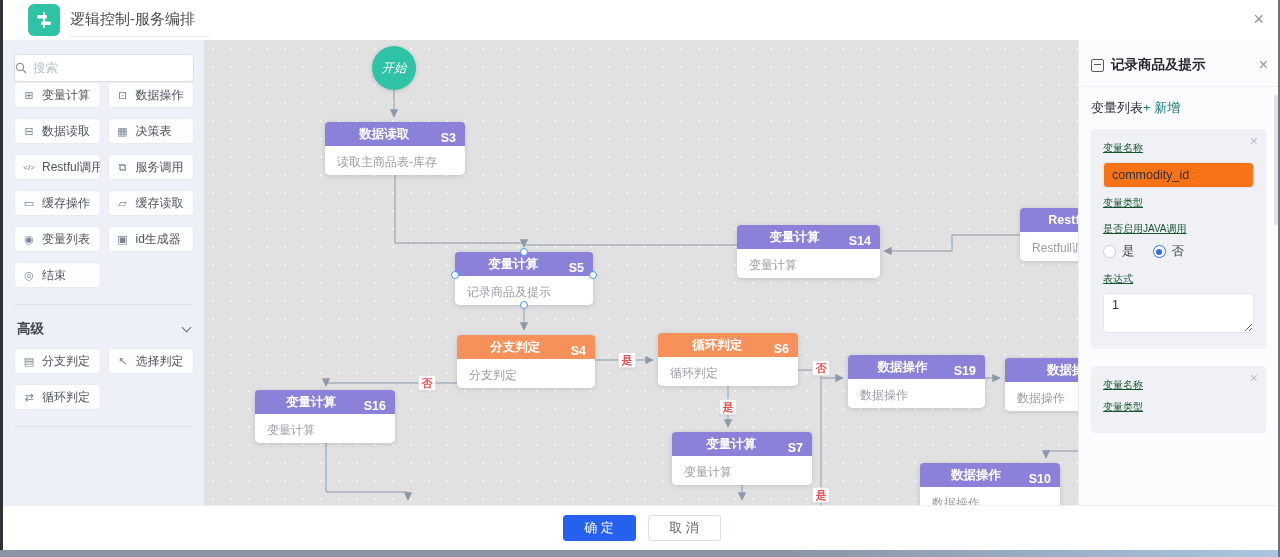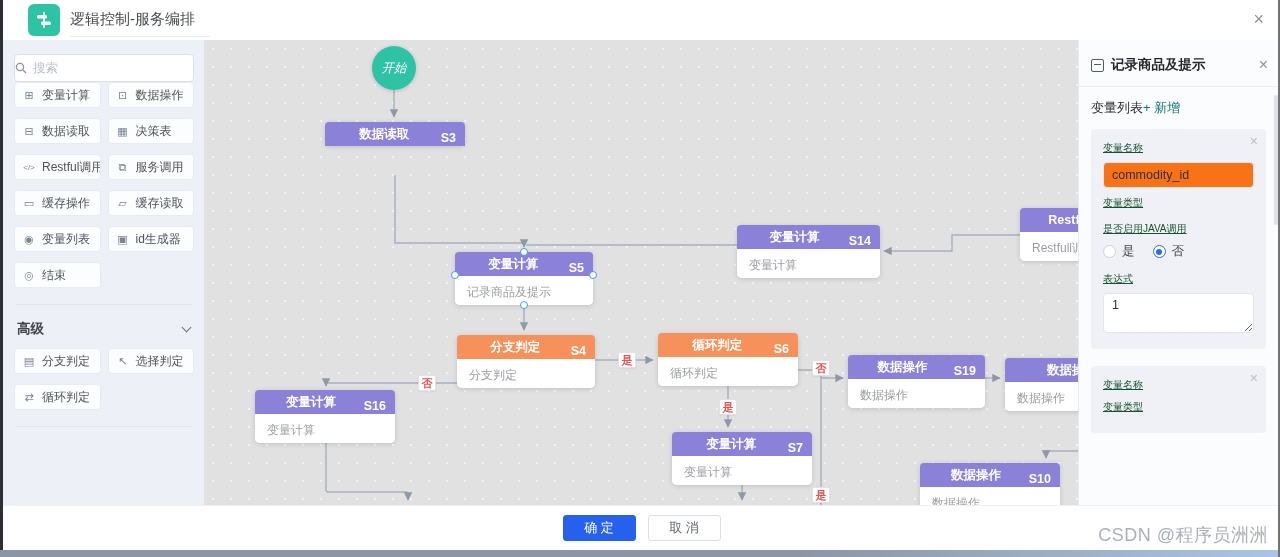--- a/index.html
+++ b/index.html
@@ -202,20 +202,21 @@
 
     <div class="start-node" style="left:168px;top:6px;font-style:italic;">
         <span>开始</span>
       </div>
 
     <div class="node purple" style="left:121px;top:82px;width:140px;">
       <div class="node-header">
           <span class="node-title">数据读取</span>
           <span class="node-badge">S3</span>
         </div>
+      <div class="node-body">读取主商品表-库存</div>
     </div>
 
     <div class="node purple" style="left:251px;top:212px;width:138px;">
       <div class="node-header">
           <span class="node-title">变量计算</span>
           <span class="node-badge">S5</span>
         </div>
       <div class="node-body">记录商品及提示</div>
       <span class="anchor" style="left:65px;top:-4px;"></span>
       <span class="anchor" style="left:-4px;top:19px;"></span>
@@ -341,15 +342,14 @@
       
     </div>
     <div class="scroll-thumb"></div>
   </div>
 
   <div class="app-footer">
     <button class="btn btn-primary">确 定</button>
     <button class="btn btn-plain">取 消</button>
   </div>
 
-  <div class="watermark">CSDN @程序员洲洲</div>
   <div class="bottom-bar"></div>
 </div>
 
 </body></html>

